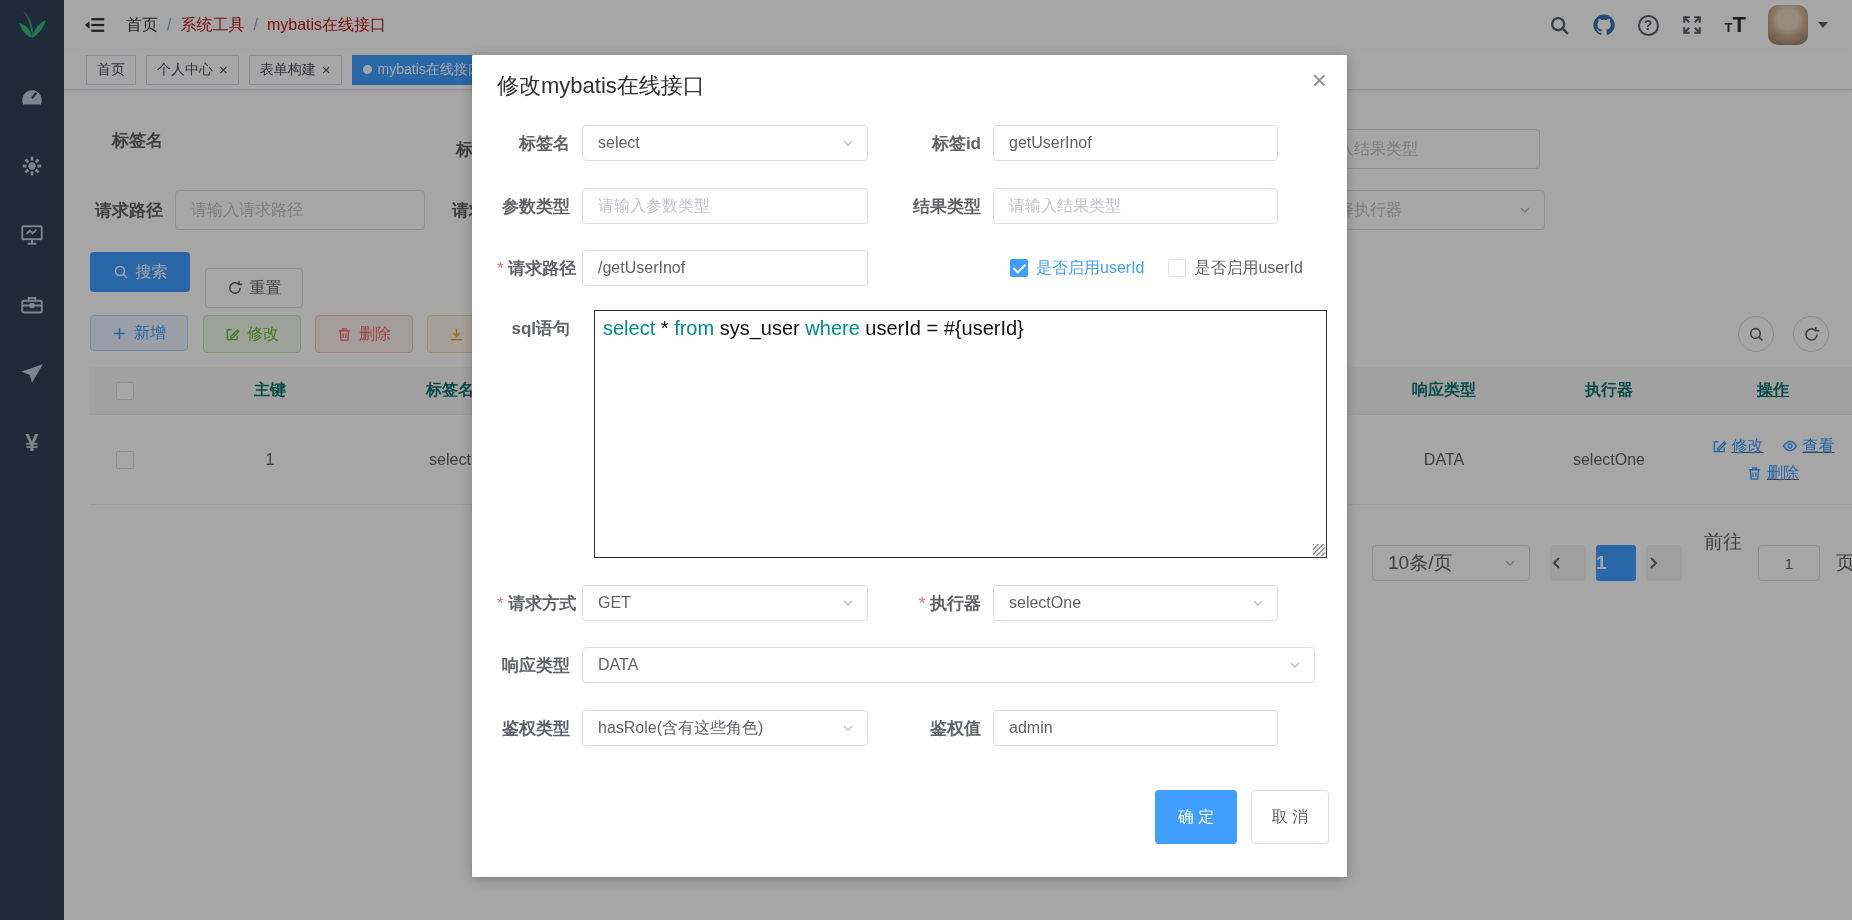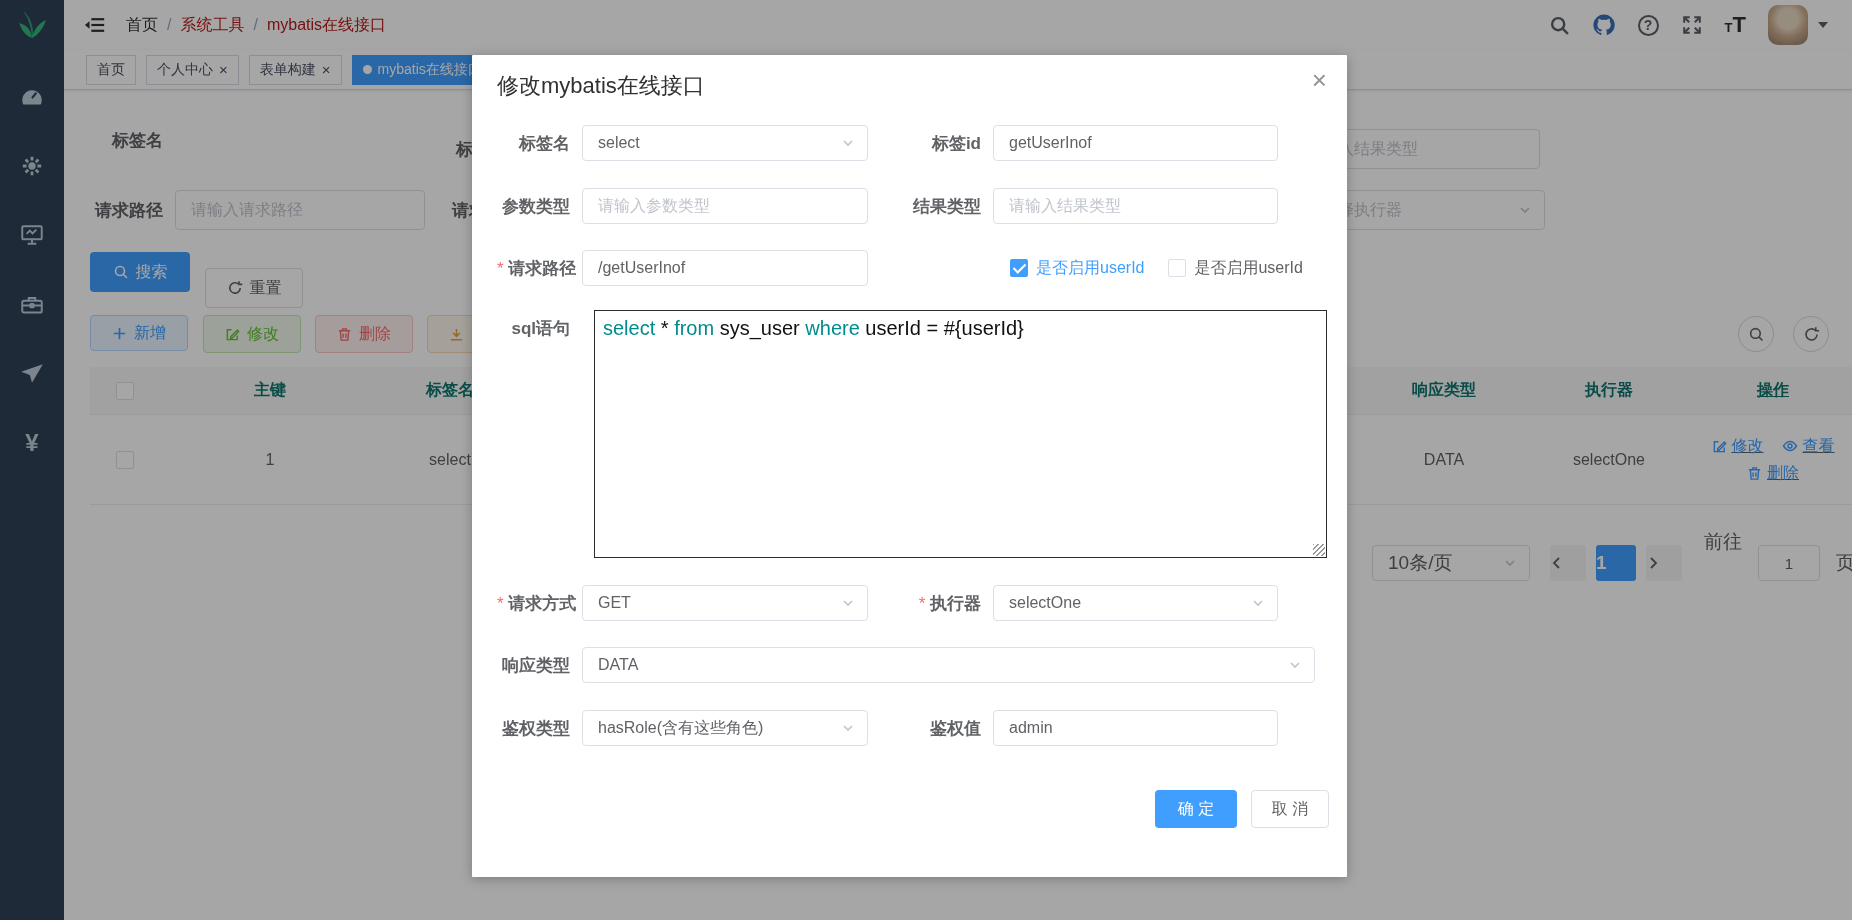--- a/index.html
+++ b/index.html
@@ -88,21 +88,21 @@
   .m-sel { height:36px; }
   .w286 { width:286px; } .w285 { width:285px; } .w733 { width:733px; }
   .cbx-group { position:absolute; left:513px; display:flex; align-items:center; gap:24px; }
   .cbx-item { display:flex; align-items:center; gap:8px; font-size:16px; cursor:pointer; }
   .cbx-item.on { color:#409eff; } .cbx-item.off { color:#606266; }
   .sql-label { position:absolute; left:25px; top:262px; width:85px; text-align:right; padding-right:12px; font-size:17px; font-weight:bold; color:#606266; }
   .sql-editor { position:absolute; left:122px; top:255px; width:733px; height:248px; border:1px solid #2c2c2c; background:#fff; padding:4px 8px; font-size:20px; line-height:27px; color:#111; white-space:pre-wrap; overflow:hidden; cursor:text; }
   .sql-editor .kw { color:#008c8c; }
   .resize-handle { position:absolute; right:1px; bottom:1px; width:12px; height:12px; background:repeating-linear-gradient(-45deg,#fff 0 2px,#9a9a9a 2px 3.5px); cursor:nwse-resize; }
   .m-footer { position:absolute; right:18px; top:735px; display:flex; gap:14px; }
-  .m-btn { height:38px; border-radius:4px; font-size:16px; display:flex; align-items:center; justify-content:center; cursor:pointer; }
+  .m-btn { height:54px; border-radius:4px; font-size:16px; display:flex; align-items:center; justify-content:center; cursor:pointer; }
   .m-confirm { width:82px; background:#409eff; color:#fff; }
   .m-cancel { width:78px; background:#fff; border:1px solid #dcdfe6; color:#606266; }
   .caret-svg { flex:none; }
 </style>
 </head>
 <body>
 
 <div class="app">
 
   <div class="sidebar">

